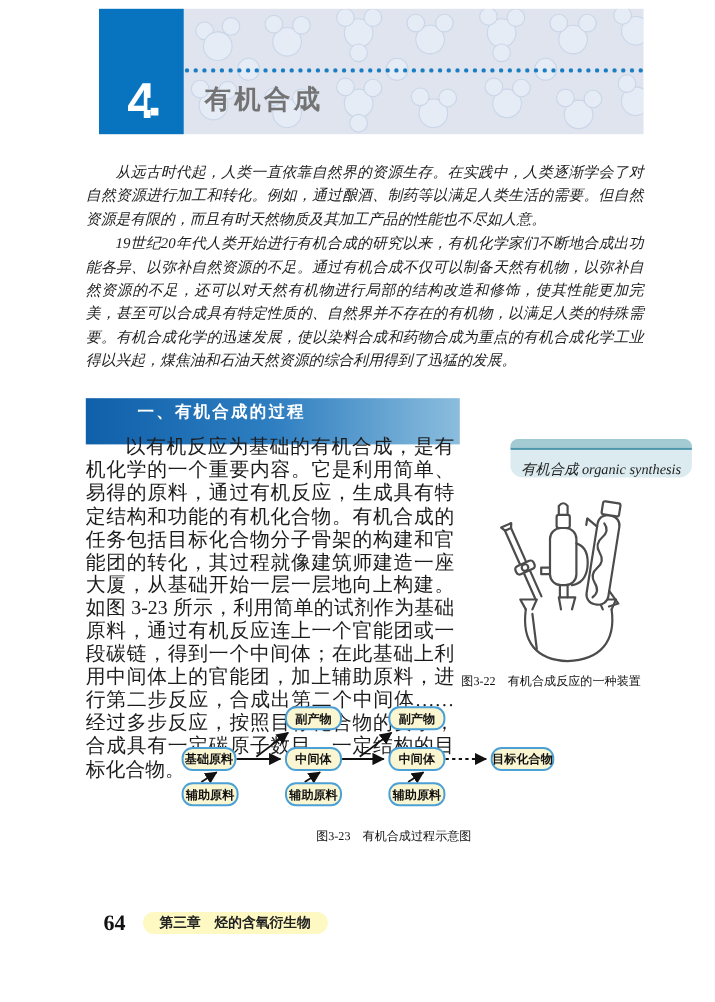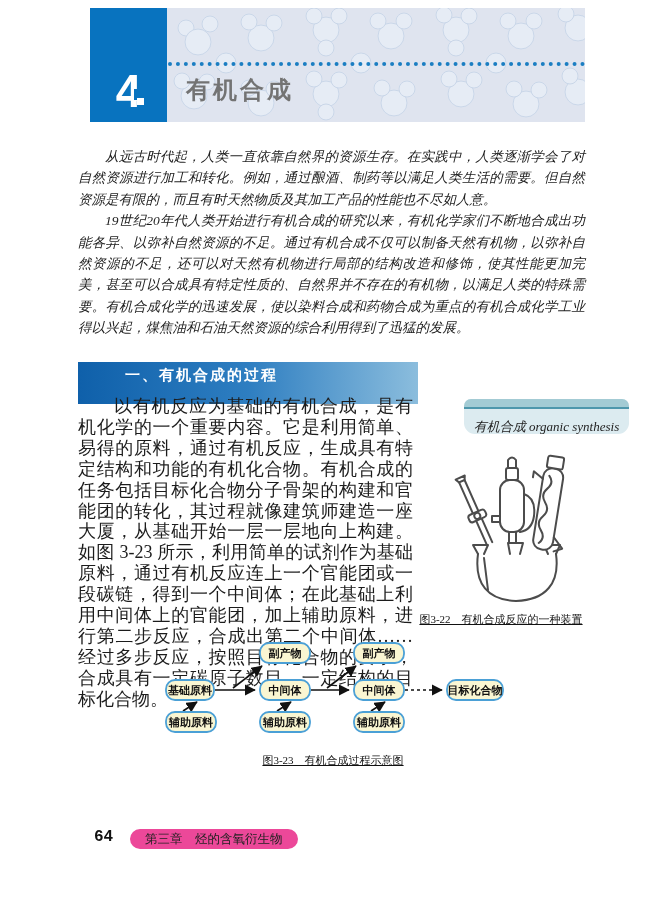--- a/index.html
+++ b/index.html
@@ -36,35 +36,35 @@
   .section-body{
     position:absolute;left:78px;top:396px;width:335px;
     font-size:18px;line-height:20.9px;text-align:justify;text-indent:2em;
   }
   
   .vocab{position:absolute;left:418px;top:399px;width:165px;height:35px;background:#dcebf0;border-radius:7px 7px 11px 11px;margin-left:46px;}
   .vocab-bar{height:8px;background:#a3cbd4;border-bottom:2px solid #4e97ac;border-radius:7px 7px 0 0;}
   .vocab-text{text-align:center;font-size:13px;font-style:italic;padding-top:9px;color:#222;}
   
   .apparatus{position:absolute;left:448px;top:450px;}
-  .fig-caption{position:absolute;font-size:11px;color:#111;text-align:center;text-decoration:underline;}
+  .fig-caption{position:absolute;font-size:11px;color:#111;text-align:center;}
   .fig322{left:416px;top:612px;width:170px;}
-  .fig323{left:123px;top:753px;width:420px;}
+  .fig323{left:148px;top:753px;width:420px;}
   
   .flow{position:absolute;left:135px;top:634px;}
   .flow rect{fill:#faf6d2;stroke:#4ba0d6;stroke-width:1.8;}
   .flow text{font-family:"Liberation Serif",serif;font-size:11px;font-weight:600;fill:#111;text-anchor:middle;}
   .flow .arrow{stroke:#111;stroke-width:1.6;fill:none;}
   .flow .dash{stroke-dasharray:3,3;}
   
-  .page-num{position:absolute;left:94px;top:828px;font-family:Liberation Mono, monospace;font-weight:bold;font-size:16px;color:#111;}
+  .page-num{position:absolute;left:94px;top:828px;font-family:Liberation Serif, serif;font-weight:bold;font-size:20px;color:#111;}
   .footer-pill{
     position:absolute;left:130px;top:829px;height:20px;line-height:20px;padding:0 15px;
-    background:#ec4899;border-radius:10px;font-family:"Liberation Sans",sans-serif;
-    font-weight:normal;font-size:12.5px;color:#222;
+    background:#fef9c3;border-radius:10px;font-family:"Liberation Sans",sans-serif;
+    font-weight:bold;font-size:12.5px;color:#222;
   }
   .molecules circle{stroke:#c2d2e6;stroke-width:1;}
   .glass{stroke:#4c4c4c;stroke-width:2;fill:none;stroke-linecap:round;stroke-linejoin:round;}
   .glassfill{stroke:#4c4c4c;stroke-width:2;fill:#ffffff;stroke-linejoin:round;}
 </style>
 </head>
 <body>
 
 <div class="page">
 

